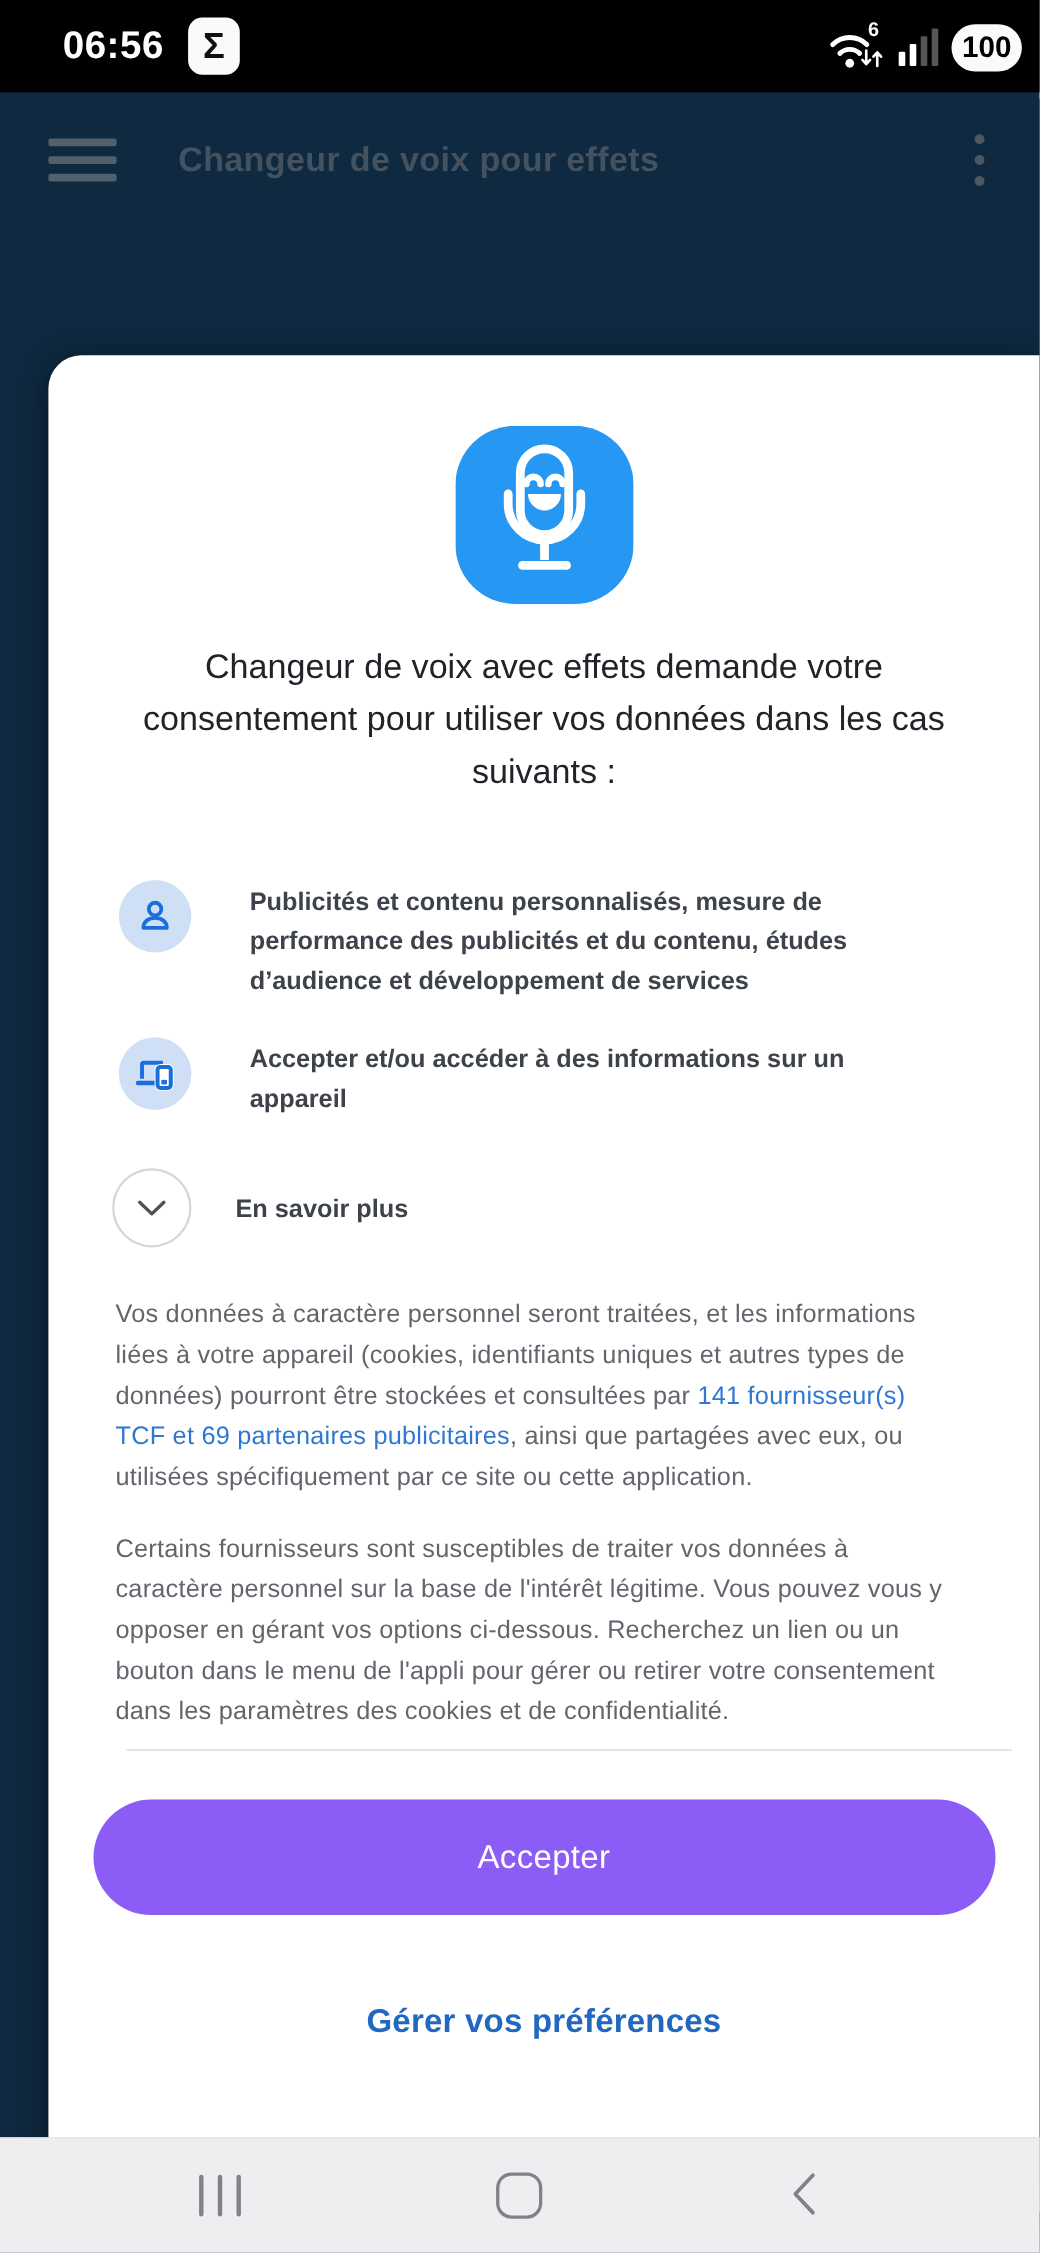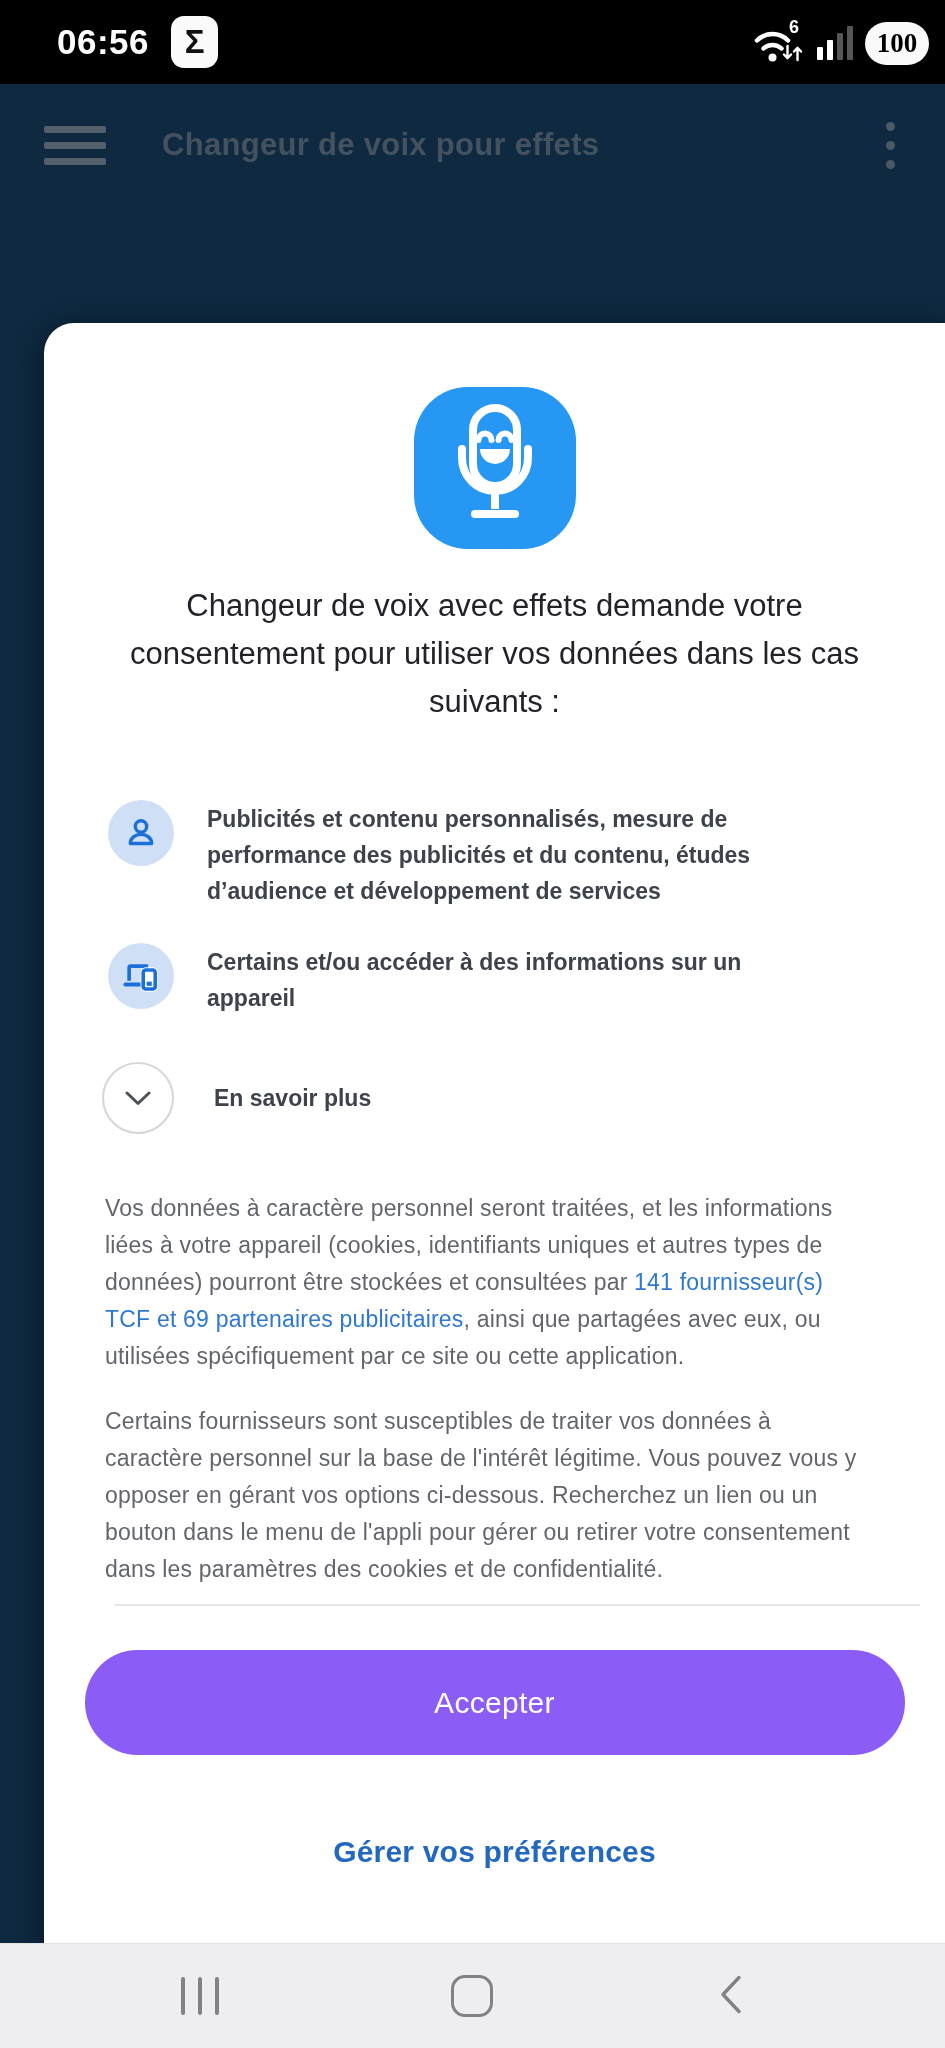--- a/index.html
+++ b/index.html
@@ -27,21 +27,21 @@
   .sb-right { margin-left:auto; display:flex; align-items:flex-end; gap:12px; }
   .sb-bars { display:flex; align-items:flex-end; gap:4px; padding-bottom:6px; }
   .sb-bars i { display:block; width:6px; border-radius:1px; }
   .sb-bars i:nth-child(1){ height:13px; background:#fff; }
   .sb-bars i:nth-child(2){ height:20px; background:#fff; }
   .sb-bars i:nth-child(3){ height:27px; background:#565656; }
   .sb-bars i:nth-child(4){ height:34px; background:#565656; }
   .sb-battery {
     width:64px; height:43px; background:#fafafa; border-radius:22px;
     display:flex; align-items:center; justify-content:center;
-    font-size:27px; font-weight:700; color:#000; margin-bottom:1px;font-family:Liberation Serif, serif;
+    font-size:27px; font-weight:700; color:#000; margin-bottom:1px;
   }
 
   
   .backdrop { position:absolute; top:90px; left:0; width:945px; height:1853px; background:#0e2940; }
 
   .app-header {
     position:absolute; top:10px; left:0; right:0; height:90px;
     display:flex; align-items:center; padding:0 44px;
   }
   .hamburger { width:62px; display:flex; flex-direction:column; gap:9px; cursor:pointer; }
@@ -61,39 +61,39 @@
     display:flex; flex-direction:column; align-items:center;
   }
   .app-icon { margin-top:64px; width:162px; height:162px; }
 
   .dialog-title {
     margin-top:33px; width:740px; text-align:center;
     font-size:31px; line-height:48px; font-weight:400; color:#212329;
   }
 
   .purposes { margin-top:74px; width:100%; padding-left:64px; display:flex; flex-direction:column; gap:34px; }
-  .purpose-row { display:flex; align-items:flex-start; gap:33px; }
+  .purpose-row { display:flex; align-items:flex-start; gap:53px; }
   .purpose-circle {
     width:66px; height:66px; border-radius:50%; background:#cfe0f6;
     display:flex; align-items:center; justify-content:center; flex-shrink:0;
   }
   .purpose-text { width:628px; font-size:23px; line-height:36px; font-weight:700; color:#3e434b; padding-top:1px; }
 
   .learn-more { margin-top:46px; align-self:flex-start; margin-left:58px; display:flex; align-items:center; gap:40px; cursor:pointer; background:none; border:none; }
   .chevron-circle {
     width:72px; height:72px; border-radius:50%; background:#fff; border:2px solid #d6d6d8;
     display:flex; align-items:center; justify-content:center;
   }
   .learn-more-label { font-size:23px; font-weight:700; color:#3e434b; }
 
   .body-par {
     align-self:flex-start; margin-left:61px; width:758px;
     font-size:23px; line-height:37px; color:#62656b; letter-spacing:.2px;
   }
-  .p1 { margin-top:56px; }
+  .p1 { margin-top:42px; }
   .p2 { margin-top:28px; }
   .vendor-link { color:#2e78d2; cursor:pointer; }
 
   .divider { margin-top:16px; align-self:flex-start; margin-left:71px; width:805px; height:2px; background:#e5e5e7; }
 
   .accept-btn {
     margin-top:44px; width:820px; height:105px; border:none; border-radius:53px;
     background:#8b5cf6; color:#fff; font-size:30px; font-weight:500;
     font-family:"Liberation Sans", sans-serif;
     display:flex; align-items:center; justify-content:center; cursor:pointer; letter-spacing:.3px;
@@ -189,21 +189,21 @@
       <div class="purpose-row">
         <span class="purpose-circle">
           <svg width="38" height="38" viewBox="0 0 24 24">
             <path d="M4.5 15 v-8.2 a1 1 0 0 1 1-1 h11" fill="none" stroke="#1b6fdb" stroke-width="2.3" stroke-linejoin="round"></path>
             <path d="M2.2 17.4 h10" stroke="#1b6fdb" stroke-width="2.6" stroke-linecap="round"></path>
             <rect x="13.4" y="8.2" width="7.6" height="12" rx="1.6" fill="#fff" stroke="#fff" stroke-width="3.4"></rect>
             <rect x="13.4" y="8.2" width="7.6" height="12" rx="1.6" fill="#fff" stroke="#1b6fdb" stroke-width="2.3"></rect>
             <rect x="15.6" y="15.6" width="3.2" height="2.6" fill="#1b6fdb"></rect>
           </svg>
         </span>
-        <span class="purpose-text">Certains et/ou accéder à des informations sur un appareil</span>
+        <span class="purpose-text">Accepter et/ou accéder à des informations sur un appareil</span>
       </div>
     </div>
 
     <button class="learn-more">
       <span class="chevron-circle">
         <svg width="26" height="15" viewBox="0 0 26 15">
           <polyline points="2,2 13,12.5 24,2" fill="none" stroke="#4d5156" stroke-width="3" stroke-linecap="round" stroke-linejoin="round"></polyline>
         </svg>
       </span>
       <span class="learn-more-label">En savoir plus</span>

